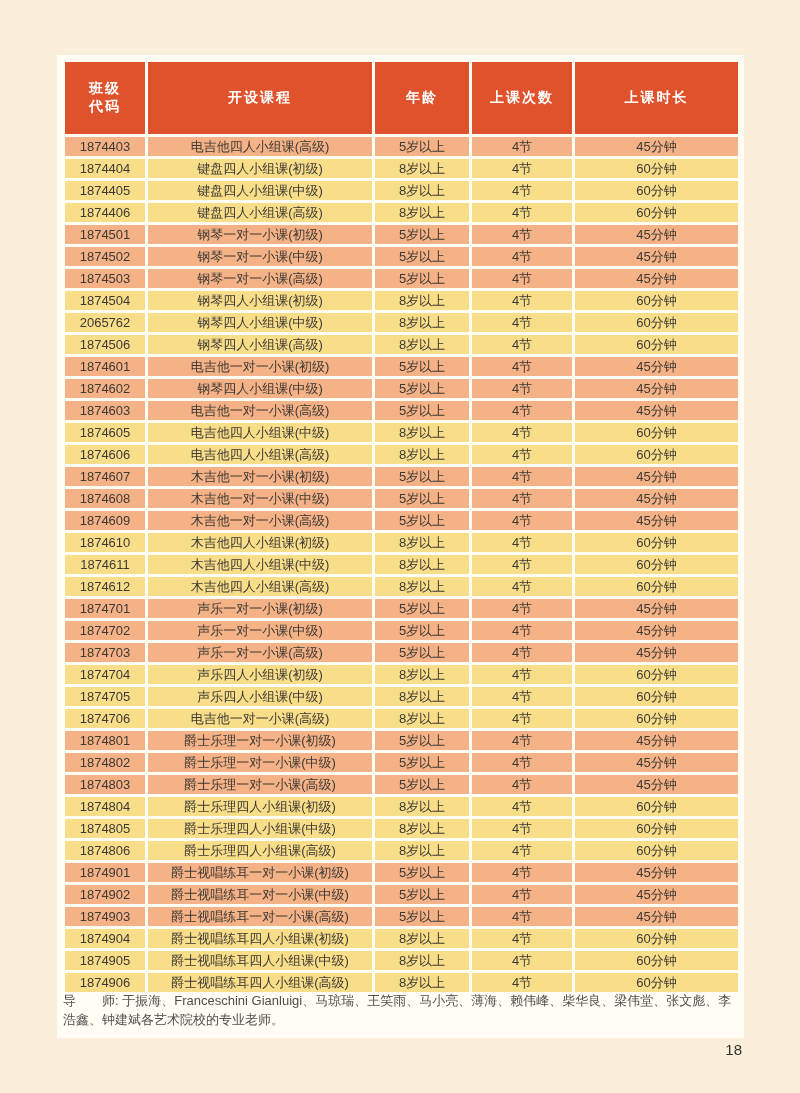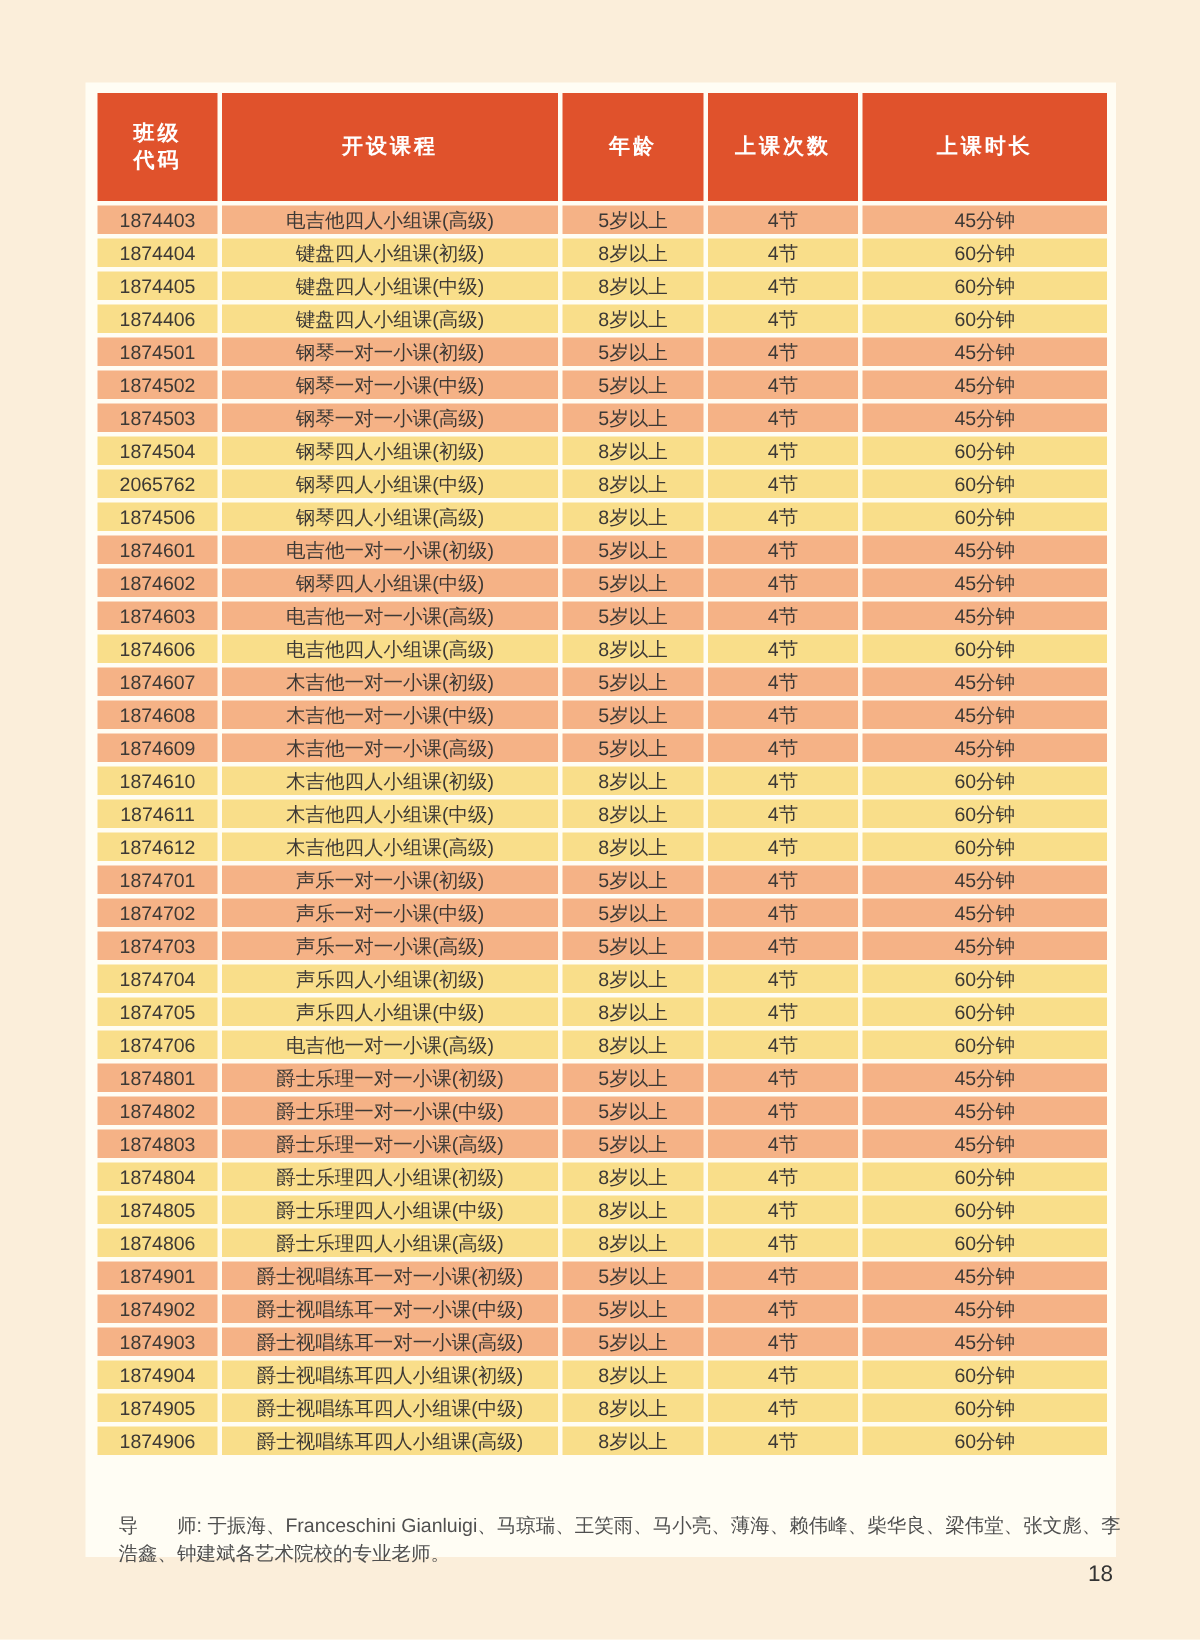--- a/index.html
+++ b/index.html
@@ -53,21 +53,21 @@
     white-space: nowrap;
     overflow: hidden;
   }
   tr.v-one_on_one td { background: #f5b286; }
   tr.v-group td { background: #f9de8a; }
   .footer-note {
     position: absolute;
     left: 63px;
     top: 991px;
     width: 676px;
-    margin: 16px;
+    margin: 0;
     font-size: 13px;
     line-height: 19px;
     color: #4f4f4f;
   }
   .page-number {
     position: absolute;
     top: 1041px;
     right: 58px;
     font-size: 15px;
     color: #333333;
@@ -181,20 +181,27 @@
     <td>45分钟</td>
   </tr>
       <tr class="v-one_on_one">
     <td>1874603</td>
     <td>电吉他一对一小课(高级)</td>
     <td>5岁以上</td>
     <td>4节</td>
     <td>45分钟</td>
   </tr>
       <tr class="v-group">
+    <td>1874605</td>
+    <td>电吉他四人小组课(中级)</td>
+    <td>8岁以上</td>
+    <td>4节</td>
+    <td>60分钟</td>
+  </tr>
+      <tr class="v-group">
     <td>1874606</td>
     <td>电吉他四人小组课(高级)</td>
     <td>8岁以上</td>
     <td>4节</td>
     <td>60分钟</td>
   </tr>
       <tr class="v-one_on_one">
     <td>1874607</td>
     <td>木吉他一对一小课(初级)</td>
     <td>5岁以上</td>

